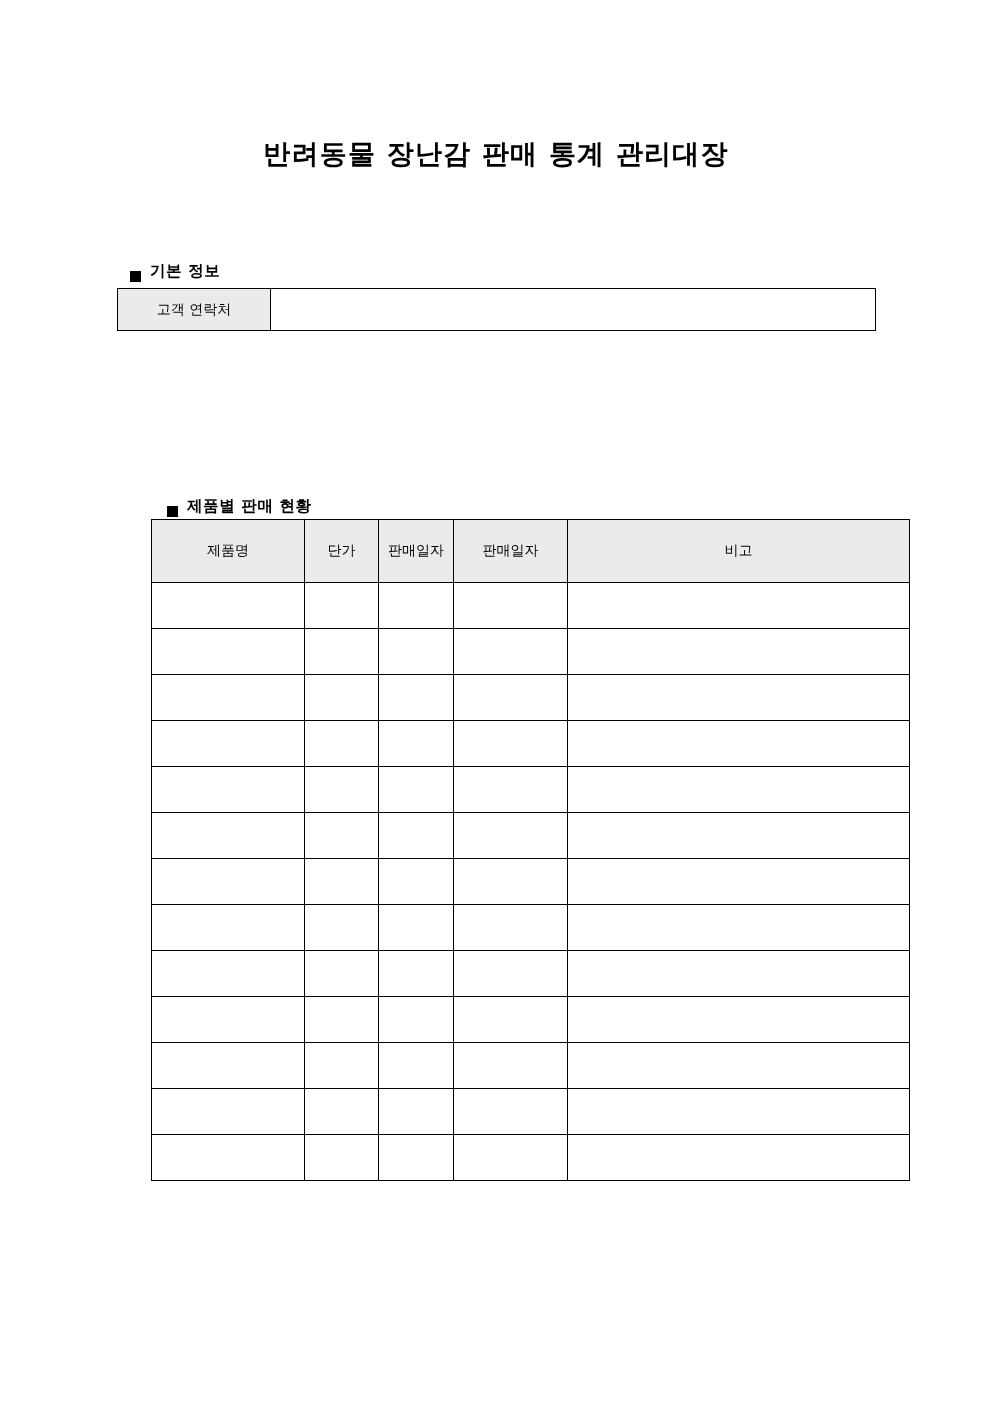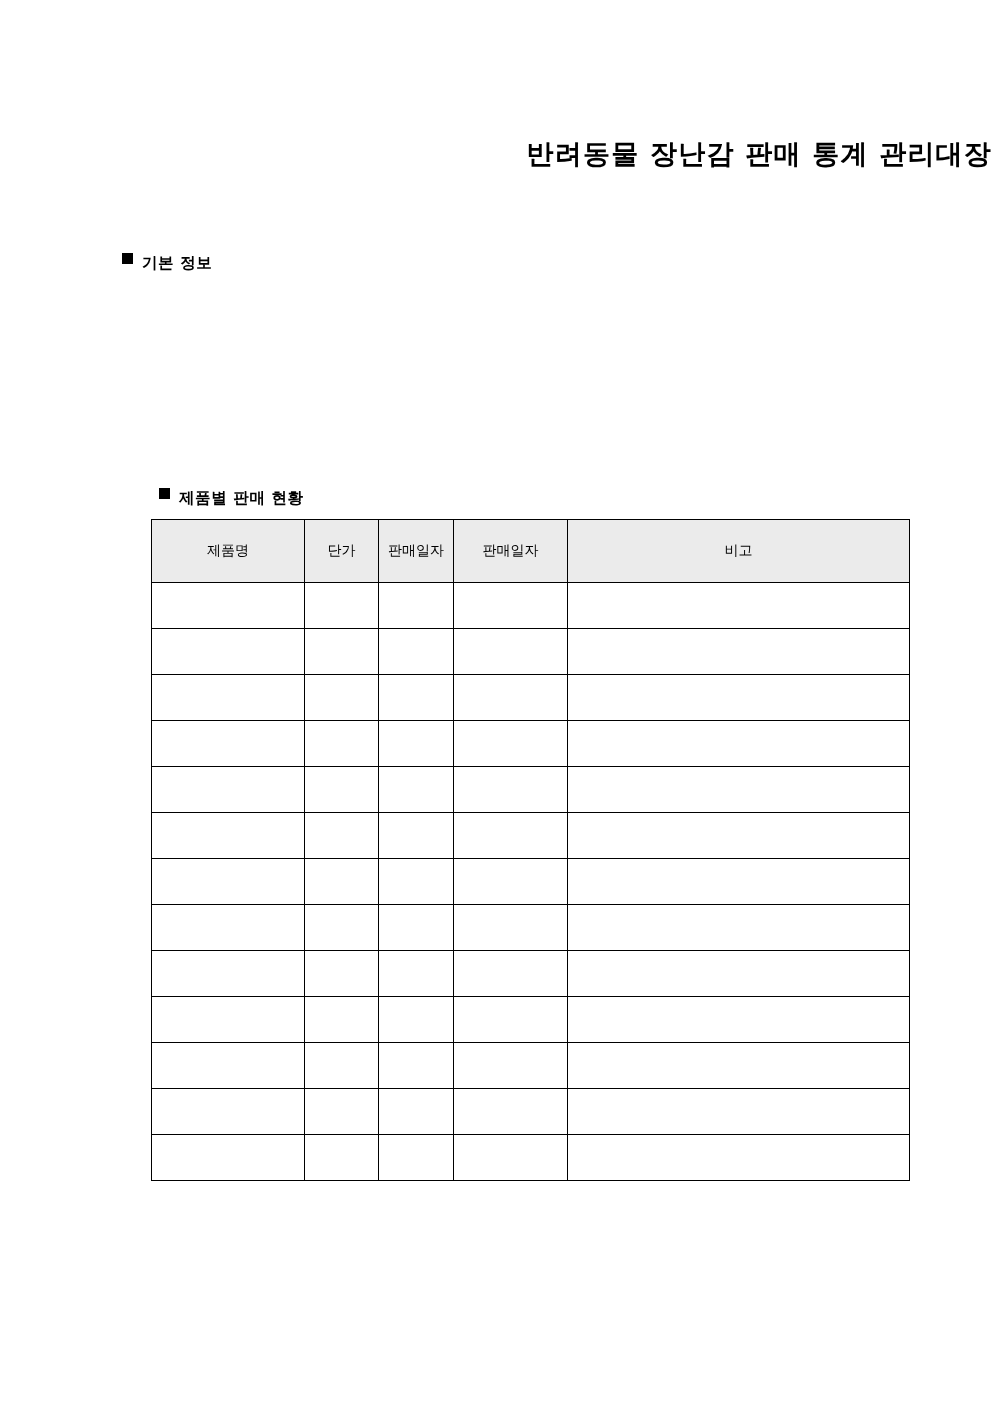--- a/index.html
+++ b/index.html
@@ -20,38 +20,38 @@
 
   .page {
     width: 992px;
     height: 1403px;
     box-sizing: border-box;
     position: relative;
   }
 
   
   .doc-title {
-    text-align: right;
+    text-align: center;
     font-size: 27px;
     font-weight: bold;
     letter-spacing: 1.2px;
     margin: 0;
     padding-top: 136px;
     line-height: 1.3;
   }
 
   
   .section-head {
     font-size: 15.5px;
     font-weight: bold;
     letter-spacing: 0.6px;
-    margin: 4px;
+    margin: 12px;
     padding: 0;
     display: flex;
-    align-items: flex-start;
+    align-items: flex-end;
     gap: 9px;
   }
   .section-head .bullet {
     display: inline-block;
     width: 11px;
     height: 11px;
     background: #000000;
     flex: 0 0 auto;
   }
 
@@ -134,20 +134,24 @@
   </div>
 
   <table class="form-table" id="basic-info-table">
     <colgroup>
       <col class="c-label">
       <col class="c-value1">
       <col class="c-label2">
       <col class="c-value2">
     </colgroup>
     <tbody>
+      <tr>
+        <td class="label-cell">고객 연락처</td>
+        <td class="blank-cell" colspan="3"></td>
+      </tr>
     </tbody>
   </table>
 
   <div class="section-head" id="section-products-head">
     <span class="bullet"></span>
     <span>제품별 판매 현황</span>
   </div>
 
   <table class="form-table" id="product-table">
     <colgroup>

